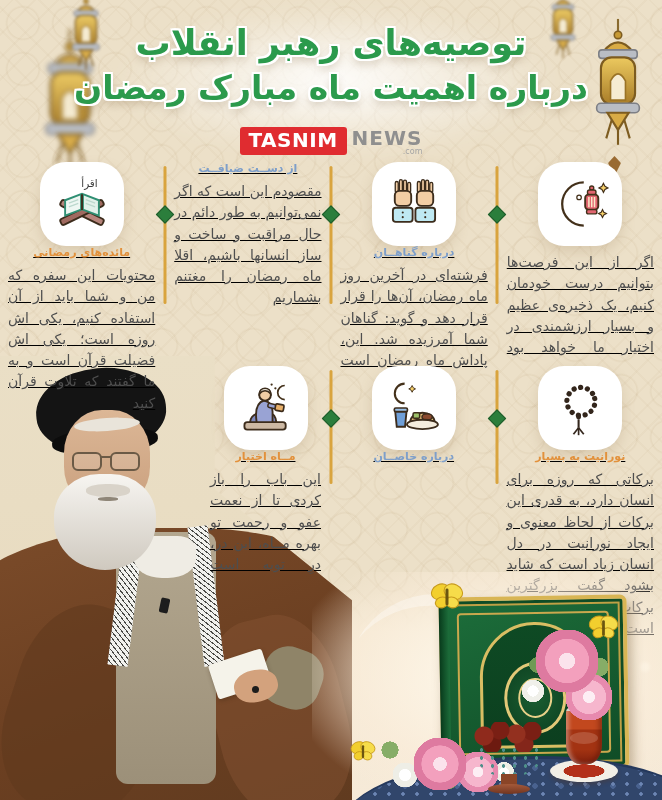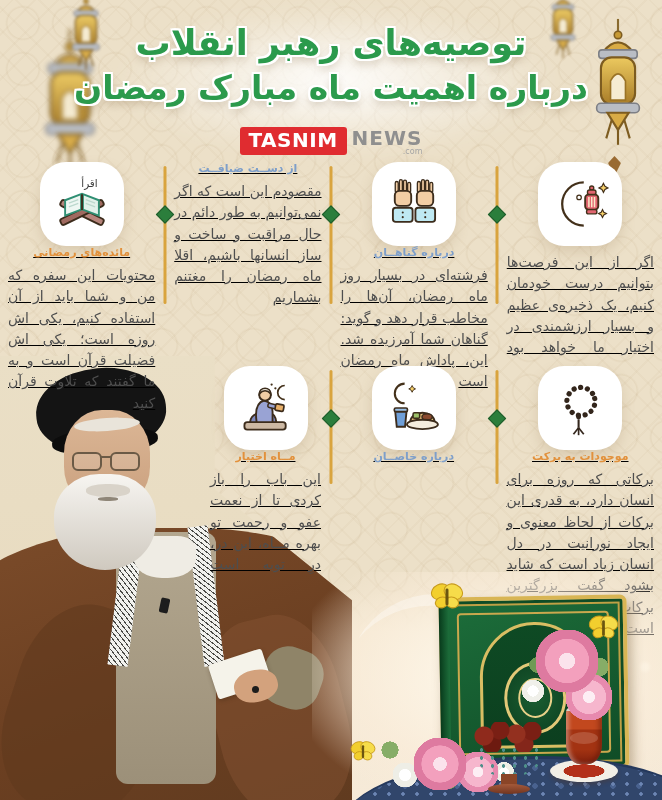--- a/index.html
+++ b/index.html
@@ -246,21 +246,21 @@
             <rect x="44.4" y="6.5" width="3.2" height="13.5" rx="1.6" fill="#f2cda4" stroke-width="1.4"></rect>
             <rect x="48.8" y="9" width="3.2" height="11" rx="1.6" fill="#f2cda4" stroke-width="1.4"></rect>
             <rect x="35" y="18" width="17.5" height="16" rx="5" fill="#f2cda4" stroke-width="2"></rect>
             <rect x="33.5" y="36" width="21" height="15" rx="3" fill="#bfe9f2" stroke-width="2"></rect>
             <circle cx="44" cy="41" r="1.1" fill="#3c2c1c" stroke="none"></circle>
             <circle cx="44" cy="46" r="1.1" fill="#3c2c1c" stroke="none"></circle>
           </g>
         </svg>
       </div>
       <div class="card-heading" style="color: rgb(126, 159, 202);">درباره گناهــان</div>
-      <div class="card-text">فرشته‌ای در بسیار روز ماه رمضان، آن‌ها را مخاطب قرار دهد و گوید: گناهان شما آمرزیده شد. این، پاداش ماه رمضان است</div>
+      <div class="card-text">فرشته‌ای در آخرین روز ماه رمضان، آن‌ها را قرار قرار دهد و گوید: گناهان شما آمرزیده شد. این، پاداش ماه رمضان است</div>
     </div>
 
     <div class="sep">
         <i class="sep-line"></i>
         <i class="sep-diamond"></i>
       </div>
 
     <div class="card">
       <div class="card-heading" style="color: rgb(126, 159, 202);">از دســت ضیافــت</div>
       <div class="card-text">مقصودم این است که اگر نمی‌توانیم به طور دائم در حال مراقبت و ساخت و ساز انسانها باشیم، اقلا ماه رمضان را مغتنم بشماریم</div>
@@ -301,21 +301,21 @@
       <div class="icon-card">
         <svg class="icon-svg" viewBox="0 0 64 64">
           <circle cx="33" cy="25" r="15" fill="none" stroke="#33261c" stroke-width="5.6" stroke-dasharray="0.01 7.3" stroke-linecap="round" transform="rotate(-12 33 25)"></circle>
           <circle cx="30.5" cy="41.5" r="2.6" fill="#33261c"></circle>
           <rect x="29.4" y="44" width="2.2" height="9" fill="#33261c"></rect>
           <line x1="30.5" y1="53" x2="25" y2="60" stroke="#33261c" stroke-width="1.8"></line>
           <line x1="30.5" y1="53" x2="30.5" y2="61" stroke="#33261c" stroke-width="1.8"></line>
           <line x1="30.5" y1="53" x2="36" y2="60" stroke="#33261c" stroke-width="1.8"></line>
         </svg>
       </div>
-      <div class="card-heading" style="color: rgb(226, 145, 60);">موجودات به برکت</div>
+      <div class="card-heading" style="color: rgb(226, 145, 60);">نورانیت به بسیار</div>
       <div class="card-text">برکاتی که روزه برای انسان دارد، به قدری این برکات از لحاظ معنوی و ایجاد نورانیت در دل انسان زیاد است که شاید بشود گفت بزرگترین برکات ماه، همین روزه است</div>
     </div>
 
     <div class="sep">
         <i class="sep-line"></i>
         <i class="sep-diamond"></i>
       </div>
 
     <div class="card">
       <div class="icon-card">

